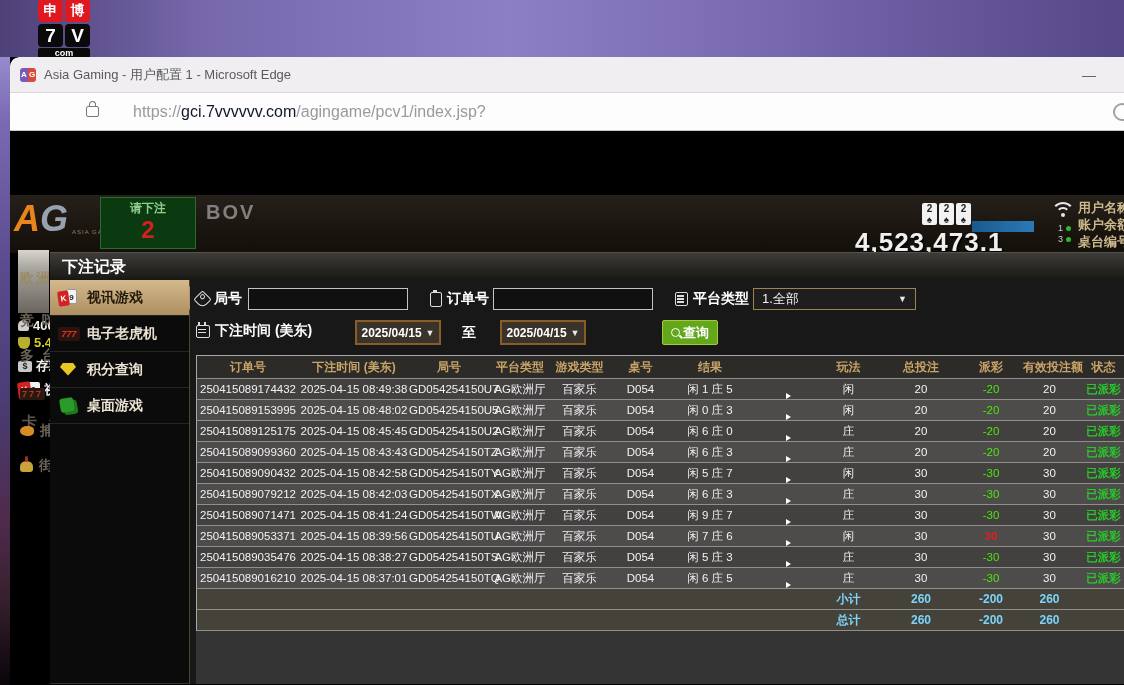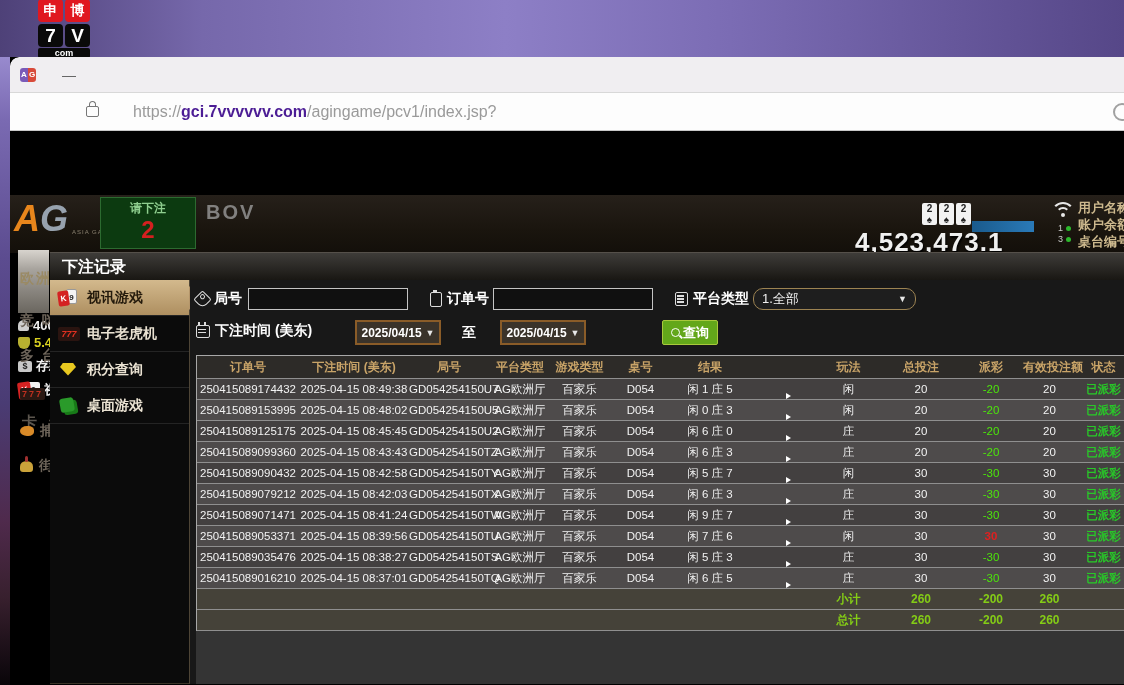--- a/index.html
+++ b/index.html
@@ -35,21 +35,21 @@
   .favicon span { width:8px; height:14px; color:#fff; font-size:8px; font-weight:bold; text-align:center; line-height:14px; }
   .fav-a { background:#7a5ab8; } .fav-g { background:#d84a3a; }
   .win-title { color:#5a5a5a; font-size:13px; flex:1; }
   .min-btn { color:#666; font-size:14px; padding:0 18px; cursor:pointer; }
   .urlbar { height:39px; background:#fdfdfd; border-top:1px solid #d8d8d8; border-bottom:1px solid #c8c8c8;
     display:flex; align-items:center; position:relative; }
   .lock { width:13px; height:11px; border:1.5px solid #777; border-radius:2px; margin-left:76px; position:relative; }
   .lock:before { content:""; position:absolute; left:2px; top:-6px; width:5px; height:5px;
     border:1.5px solid #777; border-bottom:none; border-radius:4px 4px 0 0; }
   .url-text { margin-left:34px; font-size:16px; color:#9a9a9a; }
-  .url-text b { color:#4c1d95; font-weight:bold; }
+  .url-text b { color:#0f172a; font-weight:normal; }
   .url-refresh { position:absolute; right:-7px; top:10px; width:18px; height:18px;
     border:2.5px solid #8a8a8a; border-radius:50%; opacity:.8; }
 
   
   .page { position:relative; height:553px; background:#000; }
 
   .casino-strip { position:absolute; left:0; top:64px; width:1114px; height:58px;
     background:linear-gradient(180deg,#26201a 0%,#1a150e 60%,#130f0a 100%); }
   .ag-logo { position:absolute; left:4px; top:4px; display:flex; align-items:flex-end; }
   .ag-a { color:#e8861c; font-size:36px; font-weight:bold; font-style:italic; line-height:40px; }
@@ -166,21 +166,21 @@
     height:21px; align-items:center; border-bottom:1px solid #8f8f8f; }
   .trow.thead { height:23px; background:#2d2b28; }
   .trow.thead .tcell { color:#c9a468; font-weight:bold; font-size:12px; }
   .trow.odd  { background:#434040; }
   .trow.even { background:#4e4b4b; }
   .trow.sum  { background:#454239; }
   .tcell { text-align:center; color:#f2f2f2; font-size:11.5px; white-space:nowrap; overflow:visible; }
   .tcell.pay-neg { color:#4ce60a; font-weight:normal; }
   .tcell.pay-pos { color:#e02020; font-weight:bold; }
   .tcell.status { color:#28c828; font-weight:bold; }
-  .tcell.sumv { color:#84cc16; font-weight:bold; font-size:12px; }
+  .tcell.sumv { color:#7dd3fc; font-weight:bold; font-size:12px; }
   .play-btn { width:13px; height:13px; border-radius:50%; background:#e01212; margin:0 auto;
     position:relative; cursor:pointer; box-shadow:0 0 0 1px #f8f8f8 inset; }
   .play-btn:before { content:""; position:absolute; left:5px; top:3.5px;
     border-left:5px solid #fff; border-top:3px solid transparent; border-bottom:3px solid transparent; }
 </style>
 </head>
 <body>
 
 <div class="topnav">
   <div class="logo">
@@ -197,20 +197,21 @@
 </div>
 
 <div class="purple-strip"></div>
 
 <div class="edge">
   <div class="titlebar">
     <span class="favicon">
         <span class="fav-a">A</span>
         <span class="fav-g">G</span>
       </span>
+    <span class="win-title">Asia Gaming - 用户配置 1 - Microsoft Edge</span>
     <span class="min-btn">—</span>
   </div>
   <div class="urlbar">
     <span class="lock"></span>
     <span class="url-text"><span>https://</span><b>gci.7vvvvvv.com</b><span>/agingame/pcv1/index.jsp?</span></span>
     <span class="url-refresh"></span>
   </div>
 
   <div class="page">
 
@@ -331,21 +332,21 @@
             <input class="f-input" style="margin-left: 6px;" value="">
             <span class="f-label" style="margin-left:22px;">
               <span class="f-ico ico-clip"></span>
               <span>订单号</span>
             </span>
             <input class="f-input" style="margin-left: 4px;" value="">
             <span class="f-label" style="margin-left:22px;">
               <span class="f-ico ico-list"></span>
               <span>平台类型</span>
             </span>
-            <span class="f-select" style="margin-left:4px;border-radius:10px;">
+            <span class="f-select" style="margin-left:4px;">
               <span>1.全部</span>
               <span class="caret">▼</span>
             </span>
           </div>
 
           <div class="f-label" style="position:absolute;left:6px;top:42px;">
             <span class="f-ico ico-cal"></span>
             <span>下注时间 (美东)</span>
           </div>
           <span class="date-select" style="left:165px;top:40px;">

